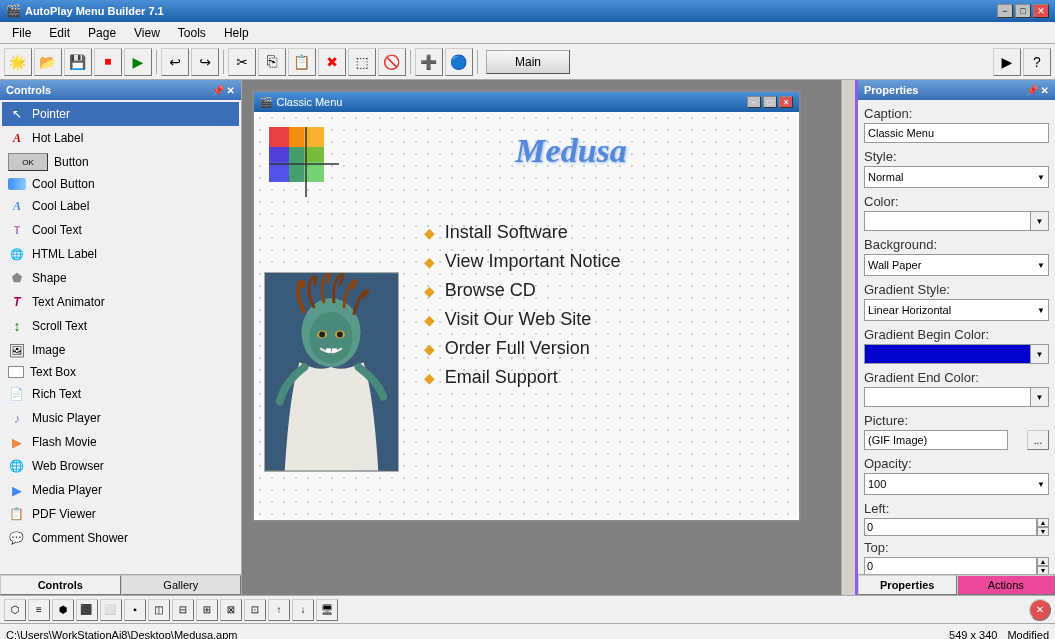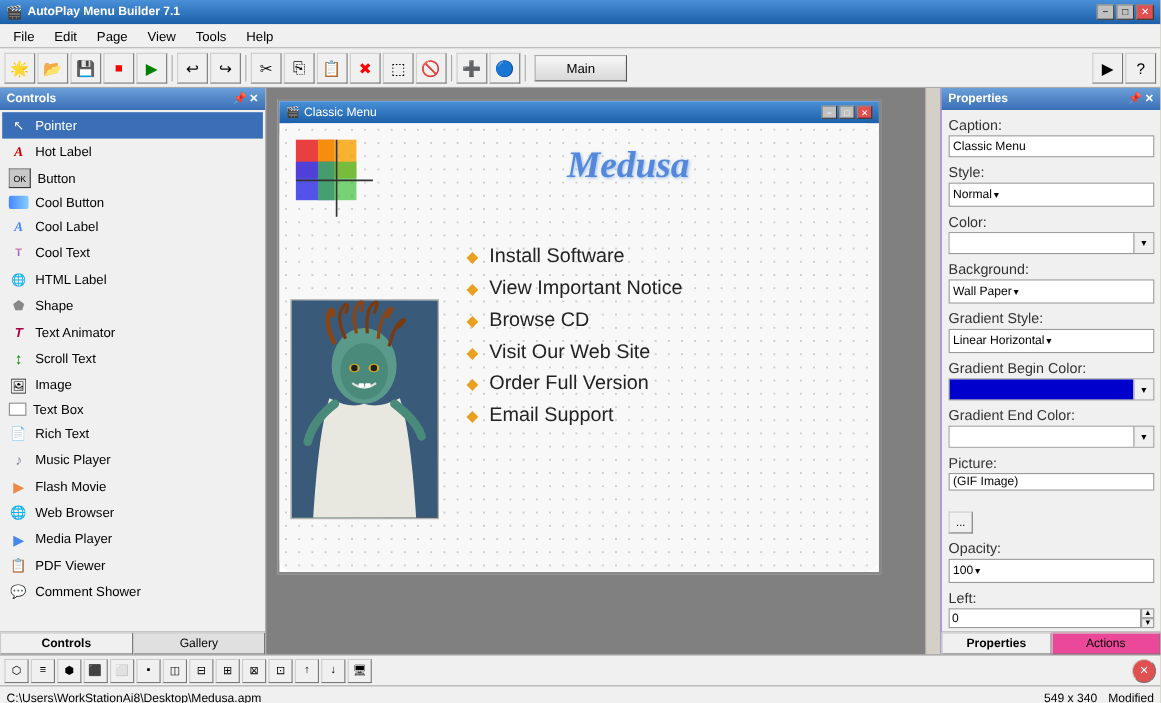--- a/index.html
+++ b/index.html
@@ -55,27 +55,27 @@
 
     
     #medusa-img { position: absolute; top: 160px; left: 10px; width: 135px; height: 200px; background: linear-gradient(135deg, #2a4a6a, #4a7a9a, #8aaa7a, #6a5a4a); border: 1px solid #aaa; display: flex; align-items: center; justify-content: center; overflow: hidden; }
 
     
     #menu-items { position: absolute; top: 110px; left: 170px; display: flex; flex-direction: column; gap: 8px; }
     .menu-entry { display: flex; align-items: center; gap: 10px; font-size: 18px; cursor: pointer; color: #222; }
     .diamond { color: #e8a020; font-size: 14px; }
 
     
-    #properties-panel { width: 200px; background: #f0f0f0; border-left: 1px solid #8b5cf6; display: flex; flex-direction: column; }
+    #properties-panel { width: 200px; background: #f0f0f0; border-left: 3px solid #8b5cf6; display: flex; flex-direction: column; }
     #props-header { background: linear-gradient(to bottom, #6a9fd8, #3a6fb8); color: white; padding: 2px 6px; display: flex; align-items: center; justify-content: space-between; height: 20px; font-weight: bold; font-size: 11px; }
     #props-content { padding: 6px; flex: 1; overflow-y: auto; }
     .prop-row { margin-bottom: 6px; }
     .prop-label { font-size: 13px; color: #333; margin-bottom: 2px; }
     .prop-input { width: 100%; height: 20px; border: 1px solid #999; background: white; padding: 1px 3px; font-size: 11px; }
-    .prop-select { width: 100%; height: 20px; border: 1px solid #999; background: white; font-size: 11px; display: flex; align-items: center; padding: 10px 3px; cursor: pointer; }
+    .prop-select { width: 100%; height: 20px; border: 1px solid #999; background: white; font-size: 11px; display: flex; align-items: center; justify-content: space-between; padding: 10px 3px; cursor: pointer; }
     .prop-select-arrow { font-size: 8px; }
     .prop-color { width: 100%; height: 20px; border: 1px solid #999; display: flex; }
     .prop-color-swatch { flex: 1; }
     .prop-color-btn { width: 18px; border-left: 1px solid #999; background: #f0f0f0; display: flex; align-items: center; justify-content: center; font-size: 8px; cursor: pointer; }
     .prop-row-2col { display: flex; gap: 4px; flex-direction: column; }
     .prop-col { flex: 1; }
     .prop-num { display: flex; align-items: center; }
     .prop-num-input { flex: 1; height: 18px; border: 1px solid #999; background: white; padding: 1px 2px; font-size: 11px; width: 40px; }
     .prop-num-arrows { display: flex; flex-direction: column; }
     .prop-arrow { width: 12px; height: 9px; background: #f0f0f0; border: 1px solid #999; font-size: 7px; display: flex; align-items: center; justify-content: center; cursor: pointer; line-height: 1; }
@@ -188,21 +188,21 @@
     <div id="controls-list">
       <div class="ctrl-item selected">
         <div class="ctrl-icon">↖</div>
         <span>Pointer</span>
       </div>
       <div class="ctrl-item">
         <div class="ctrl-icon" style="font-family:serif;font-style:italic;color:#c00;font-weight:bold;">A</div>
         <span>Hot Label</span>
       </div>
       <div class="ctrl-item">
-        <div class="ctrl-icon" style="background:#c8c8c8;border:1px outset #888;font-size:8px;width:20px;text-align:center;">OK</div>
+        <div class="ctrl-icon" style="background:#c8c8c8;border:1px outset #888;font-size:8px;width:40px;text-align:center;">OK</div>
         <span>Button</span>
       </div>
       <div class="ctrl-item">
         <div class="ctrl-icon" style="background:linear-gradient(to right,#4488ff,#88ccff);width:18px;height:12px;border-radius:2px;"></div>
         <span>Cool Button</span>
       </div>
       <div class="ctrl-item">
         <div class="ctrl-icon" style="font-style:italic;color:#4488ff;font-family:serif;font-weight:bold;">A</div>
         <span>Cool Label</span>
       </div>
@@ -425,21 +425,21 @@
       <div class="prop-row">
         <div class="prop-label">Gradient End Color:</div>
         <div class="prop-color">
           <div class="prop-color-swatch" style="background:white;"></div>
           <div class="prop-color-btn">▼</div>
         </div>
       </div>
 
       <div class="prop-row">
         <div class="prop-label">Picture:</div>
-        <div style="display:flex;gap:19px;flex-direction:column;">
+        <div style="display:flex;gap:19px;">
           <div class="prop-input" style="flex:1;display:flex;align-items:center;">
             <span style="font-size:11px;">(GIF Image)</span>
           </div>
           <div style="width:22px;height:20px;background:#f0f0f0;border:1px outset #ccc;display:flex;align-items:center;justify-content:center;cursor:pointer;font-size:10px;">...</div>
         </div>
       </div>
 
       <div class="prop-row">
         <div class="prop-label">Opacity:</div>
         <div class="prop-select">

